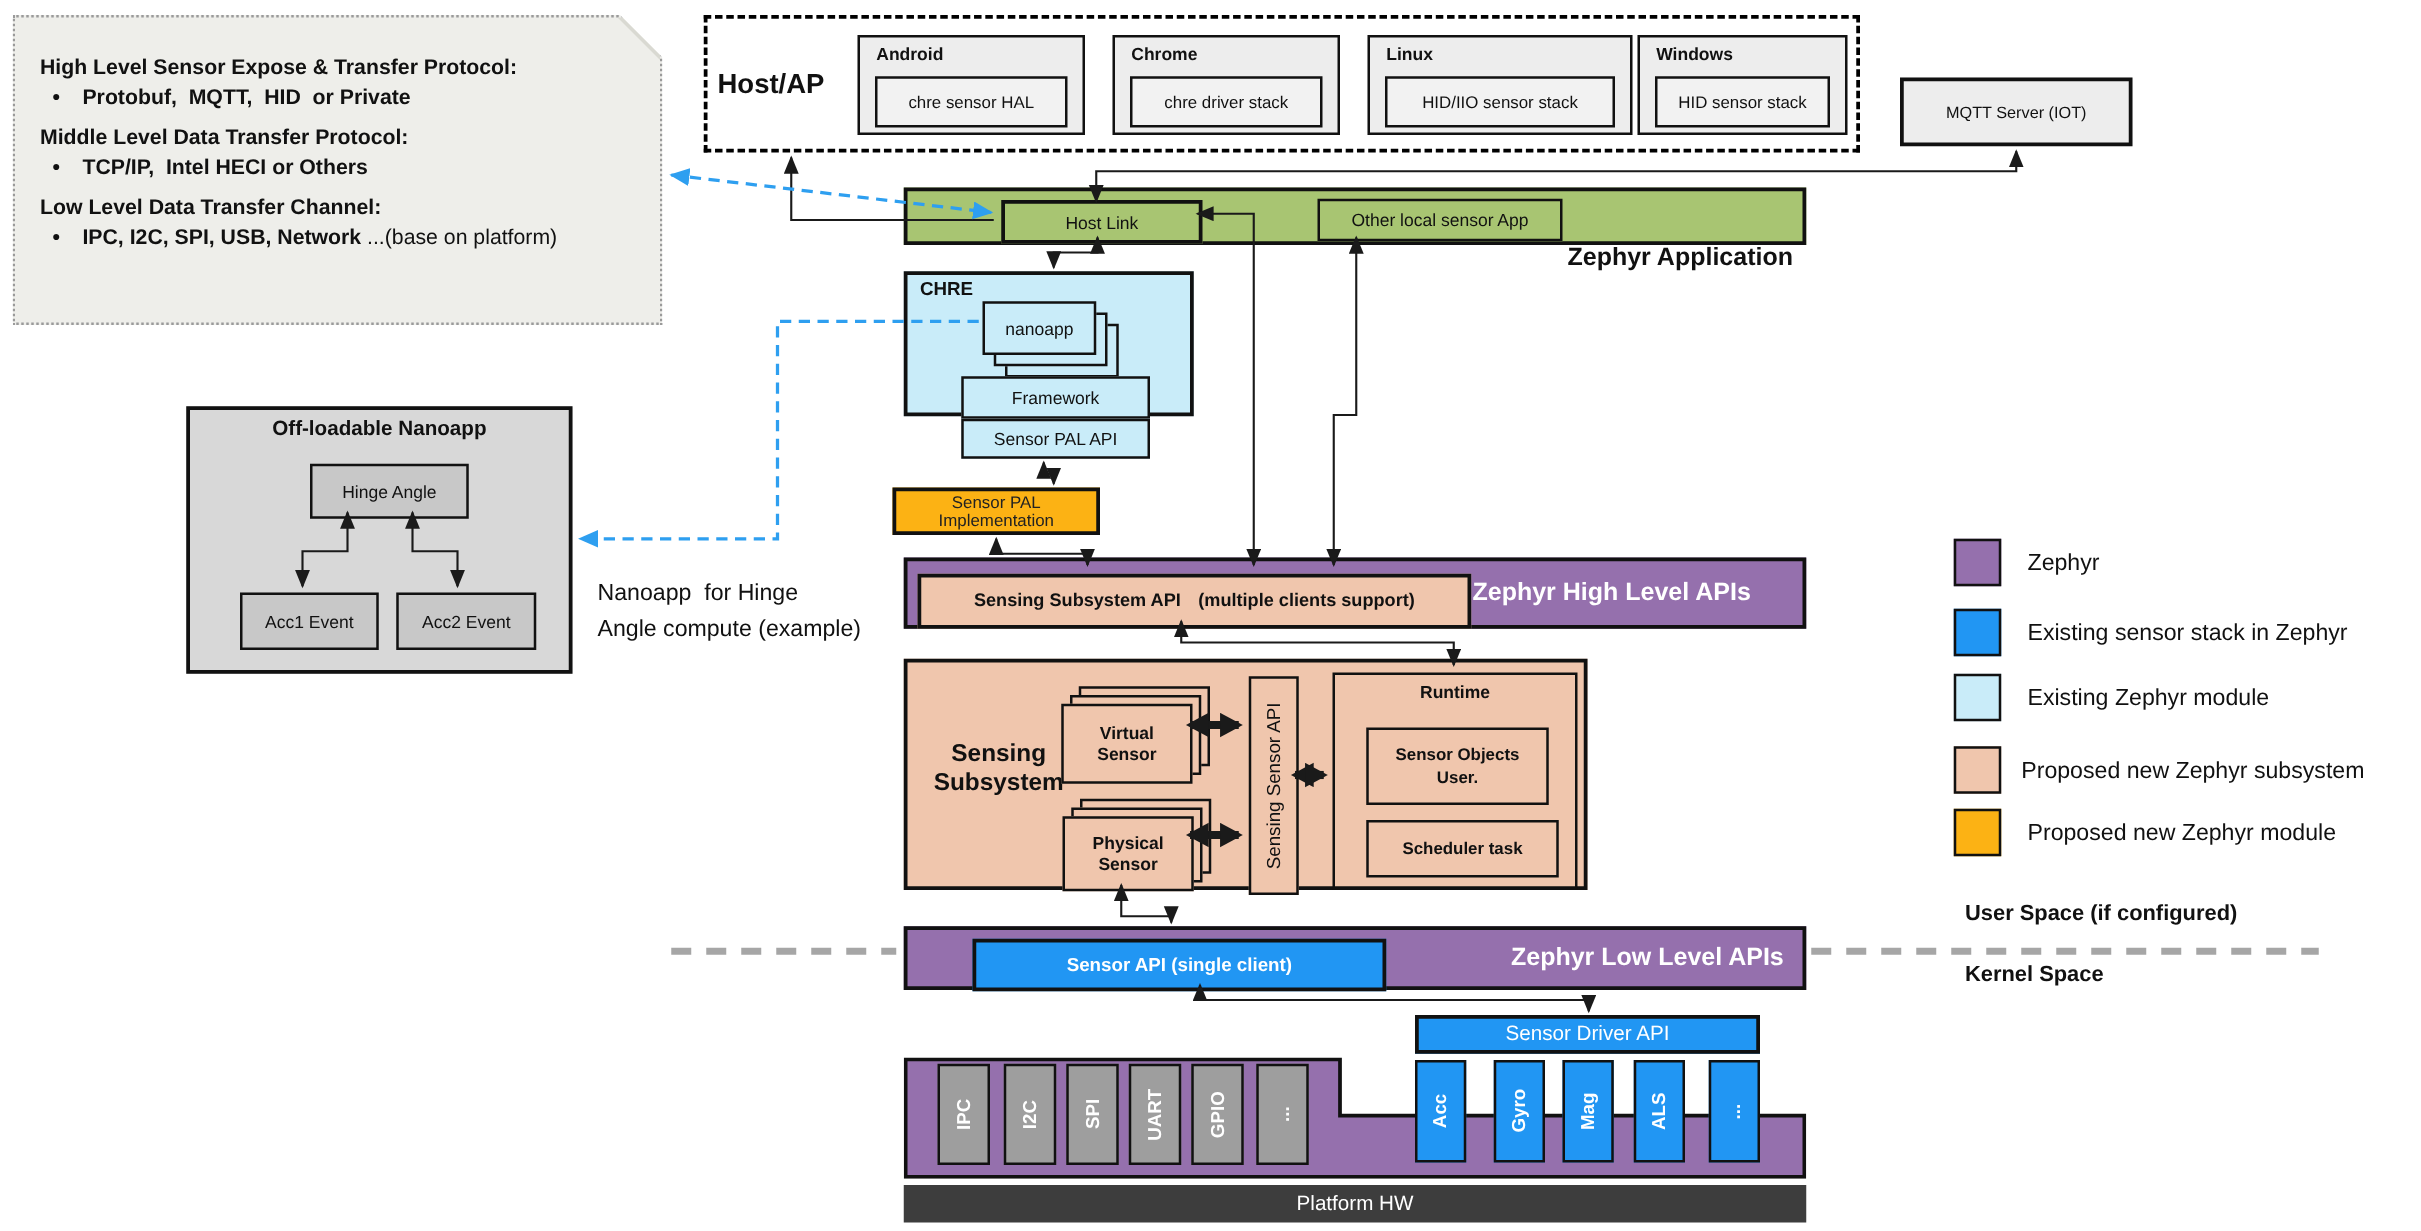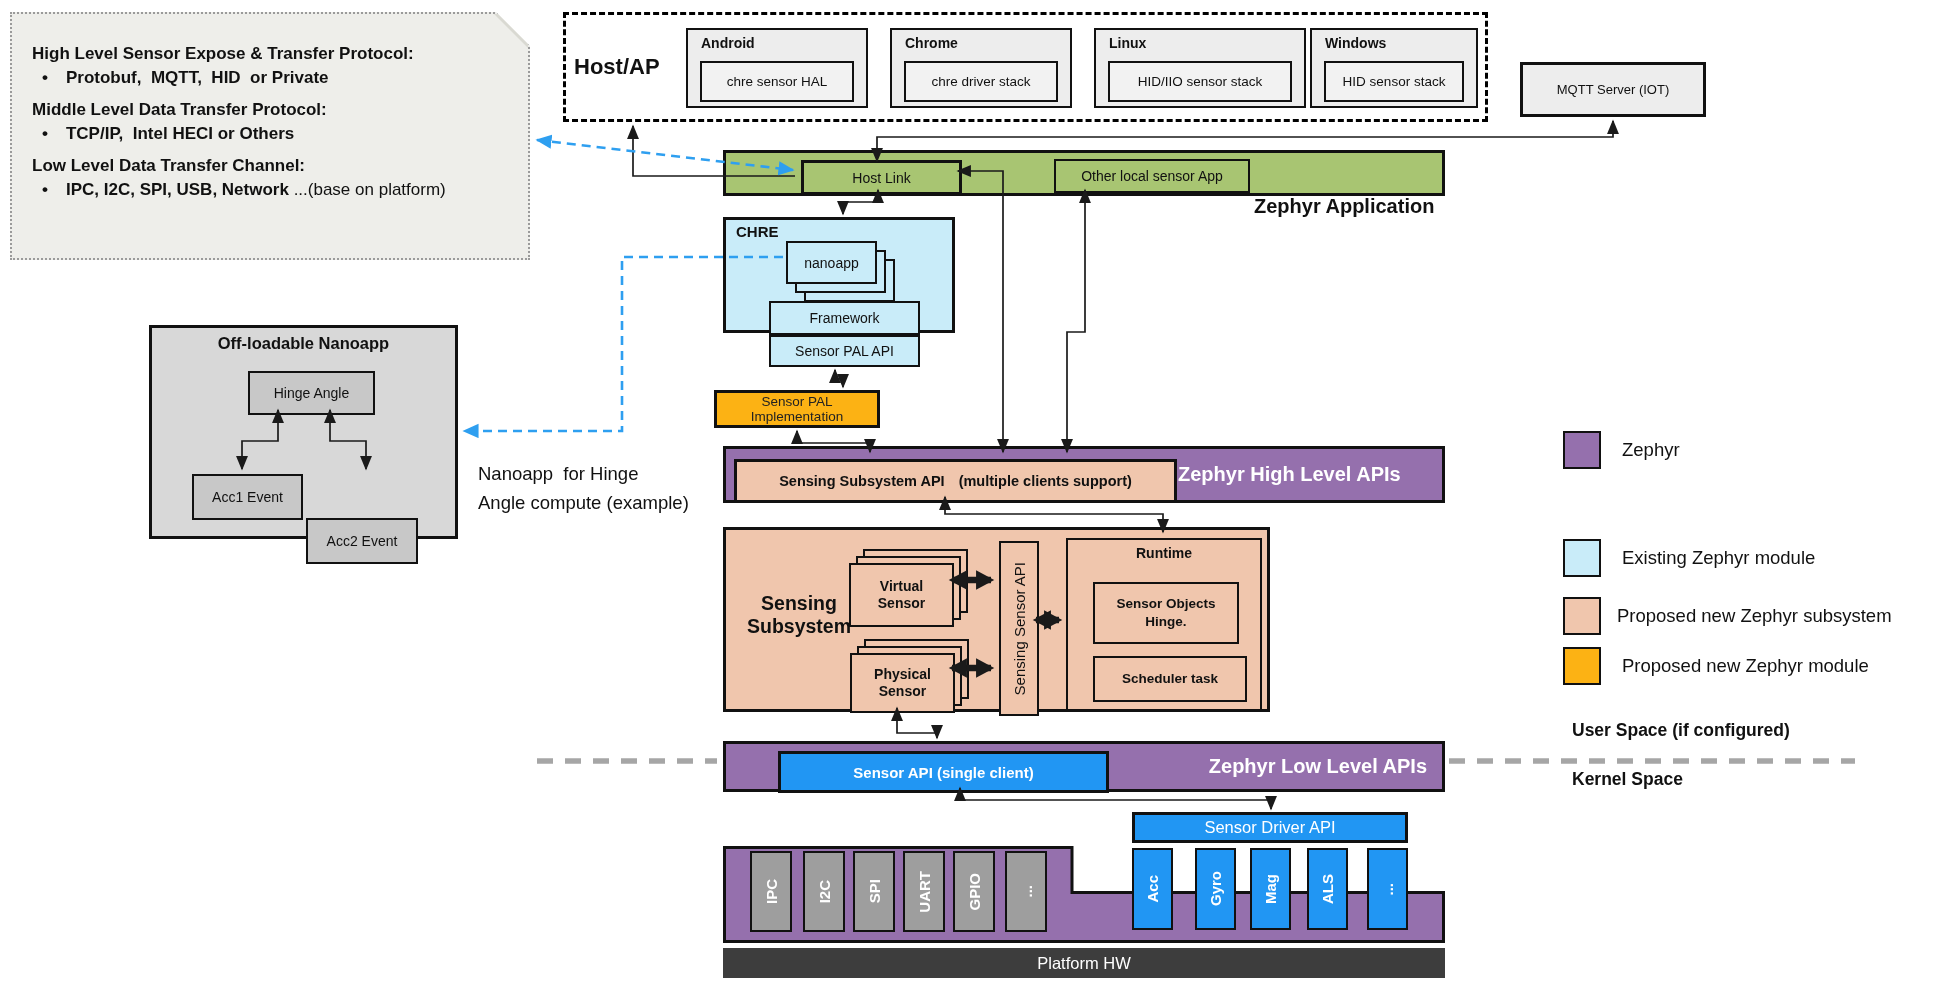--- a/index.html
+++ b/index.html
@@ -157,21 +157,21 @@
     <div class="stackbox" style="left:138px;top:109px;height:56px;"></div>
     <div class="stackbox" style="left:131px;top:116px;height:56px;"></div>
     <div class="stackbox ctr pre" style="left:124px;top:123px;height:56px;">Physical
 Sensor</div>
     <div class="vapi ctr">
       <span class="vtext">Sensing Sensor API</span>
     </div>
     <div class="runtime">
       <div class="runtime-title">Runtime</div>
       <div class="rbox ctr pre" style="top:42px;width:142px;height:58px;">Sensor Objects
-Hinge.</div>
+User.</div>
       <div class="rbox ctr" style="top:116px;width:150px;height:42px;">Scheduler task</div>
     </div>
   </div>
 
   <div class="abs pbar lowbar">
     <div class="lowapi ctr">Sensor API (single client)</div>
     <div class="pbar-label">Zephyr Low Level APIs</div>
   </div>
 
   <div class="abs driverapi ctr">Sensor Driver API</div>
@@ -213,20 +213,24 @@
     </div>
   <div class="abs chip chip-blue ctr" style="left:1367px;">
       <span class="vtext">...</span>
     </div>
 
   <div class="abs platform ctr">Platform HW</div>
 
   <div class="abs lg-row" style="top:431px;">
     <span class="lg-sq" style="background:#9570ad;"></span>
     <span class="lg-label">Zephyr</span>
+  </div>
+  <div class="abs lg-row" style="top:487px;">
+    <span class="lg-sq" style="background:#2196f3;"></span>
+    <span class="lg-label">Existing sensor stack in Zephyr</span>
   </div>
   <div class="abs lg-row" style="top:539px;">
     <span class="lg-sq" style="background:#c9ecf9;"></span>
     <span class="lg-label">Existing Zephyr module</span>
   </div>
   <div class="abs lg-row" style="top:597px;gap:16px;">
     <span class="lg-sq" style="background:#f0c6ad;"></span>
     <span class="lg-label">Proposed new Zephyr subsystem</span>
   </div>
   <div class="abs lg-row" style="top:647px;">
@@ -234,21 +238,21 @@
     <span class="lg-label">Proposed new Zephyr module</span>
   </div>
 
   <div class="abs space-label" style="top:720px;">User Space (if configured)</div>
   <div class="abs space-label" style="top:769px;">Kernel Space</div>
 
   <div class="abs offload">
     <div class="offload-title">Off-loadable Nanoapp</div>
     <div class="gbox ctr" style="left:96px;top:43px;width:123px;height:40px;">Hinge Angle</div>
     <div class="gbox ctr" style="left:40px;top:146px;width:107px;height:42px;">Acc1 Event</div>
-    <div class="gbox ctr" style="left:154px;top:146px;width:108px;height:42px;margin-top:44px;">Acc2 Event</div>
+    <div class="gbox ctr" style="left:165px;top:146px;width:108px;height:42px;">Acc2 Event</div>
   </div>
   <div class="abs caption pre">Nanoapp  for Hinge
 Angle compute (example)</div>
 
   <svg class="overlay" viewBox="0 0 1937 985">
     <defs>
       <marker id="ah" orient="auto-start-reverse" markerWidth="9" markerHeight="8" refX="7.6" refY="3.5">
         <path d="M0,0 L8.5,3.5 L0,7 Z" fill="#1a1a1a"></path>
       </marker>
       <marker id="ahb" orient="auto-start-reverse" markerWidth="7" markerHeight="6" refX="5.6" refY="2.75">

